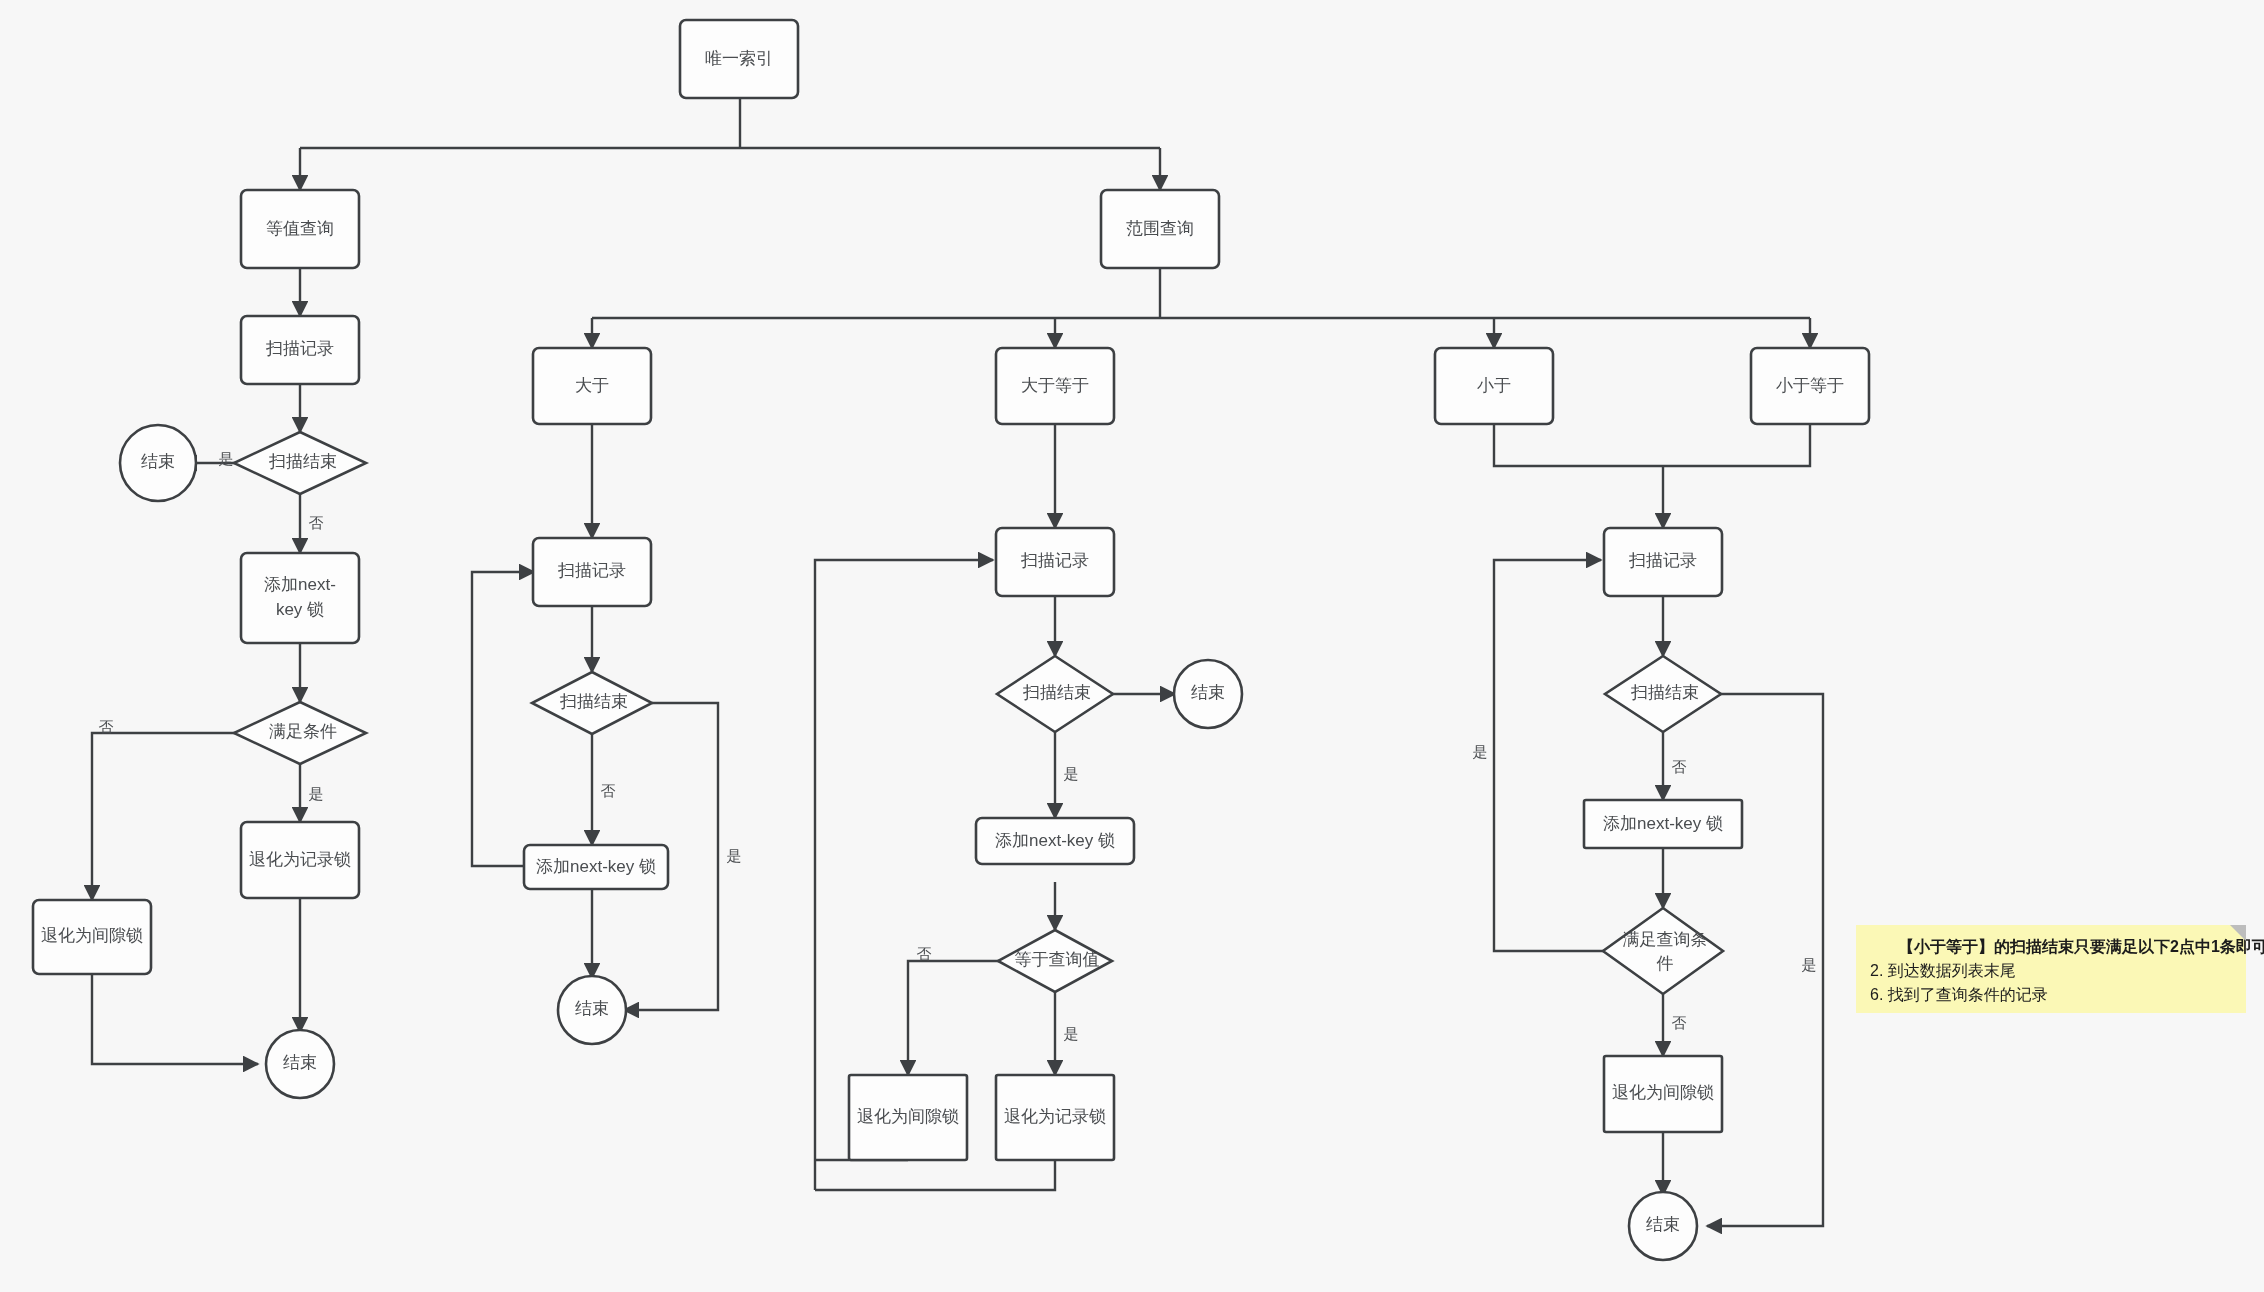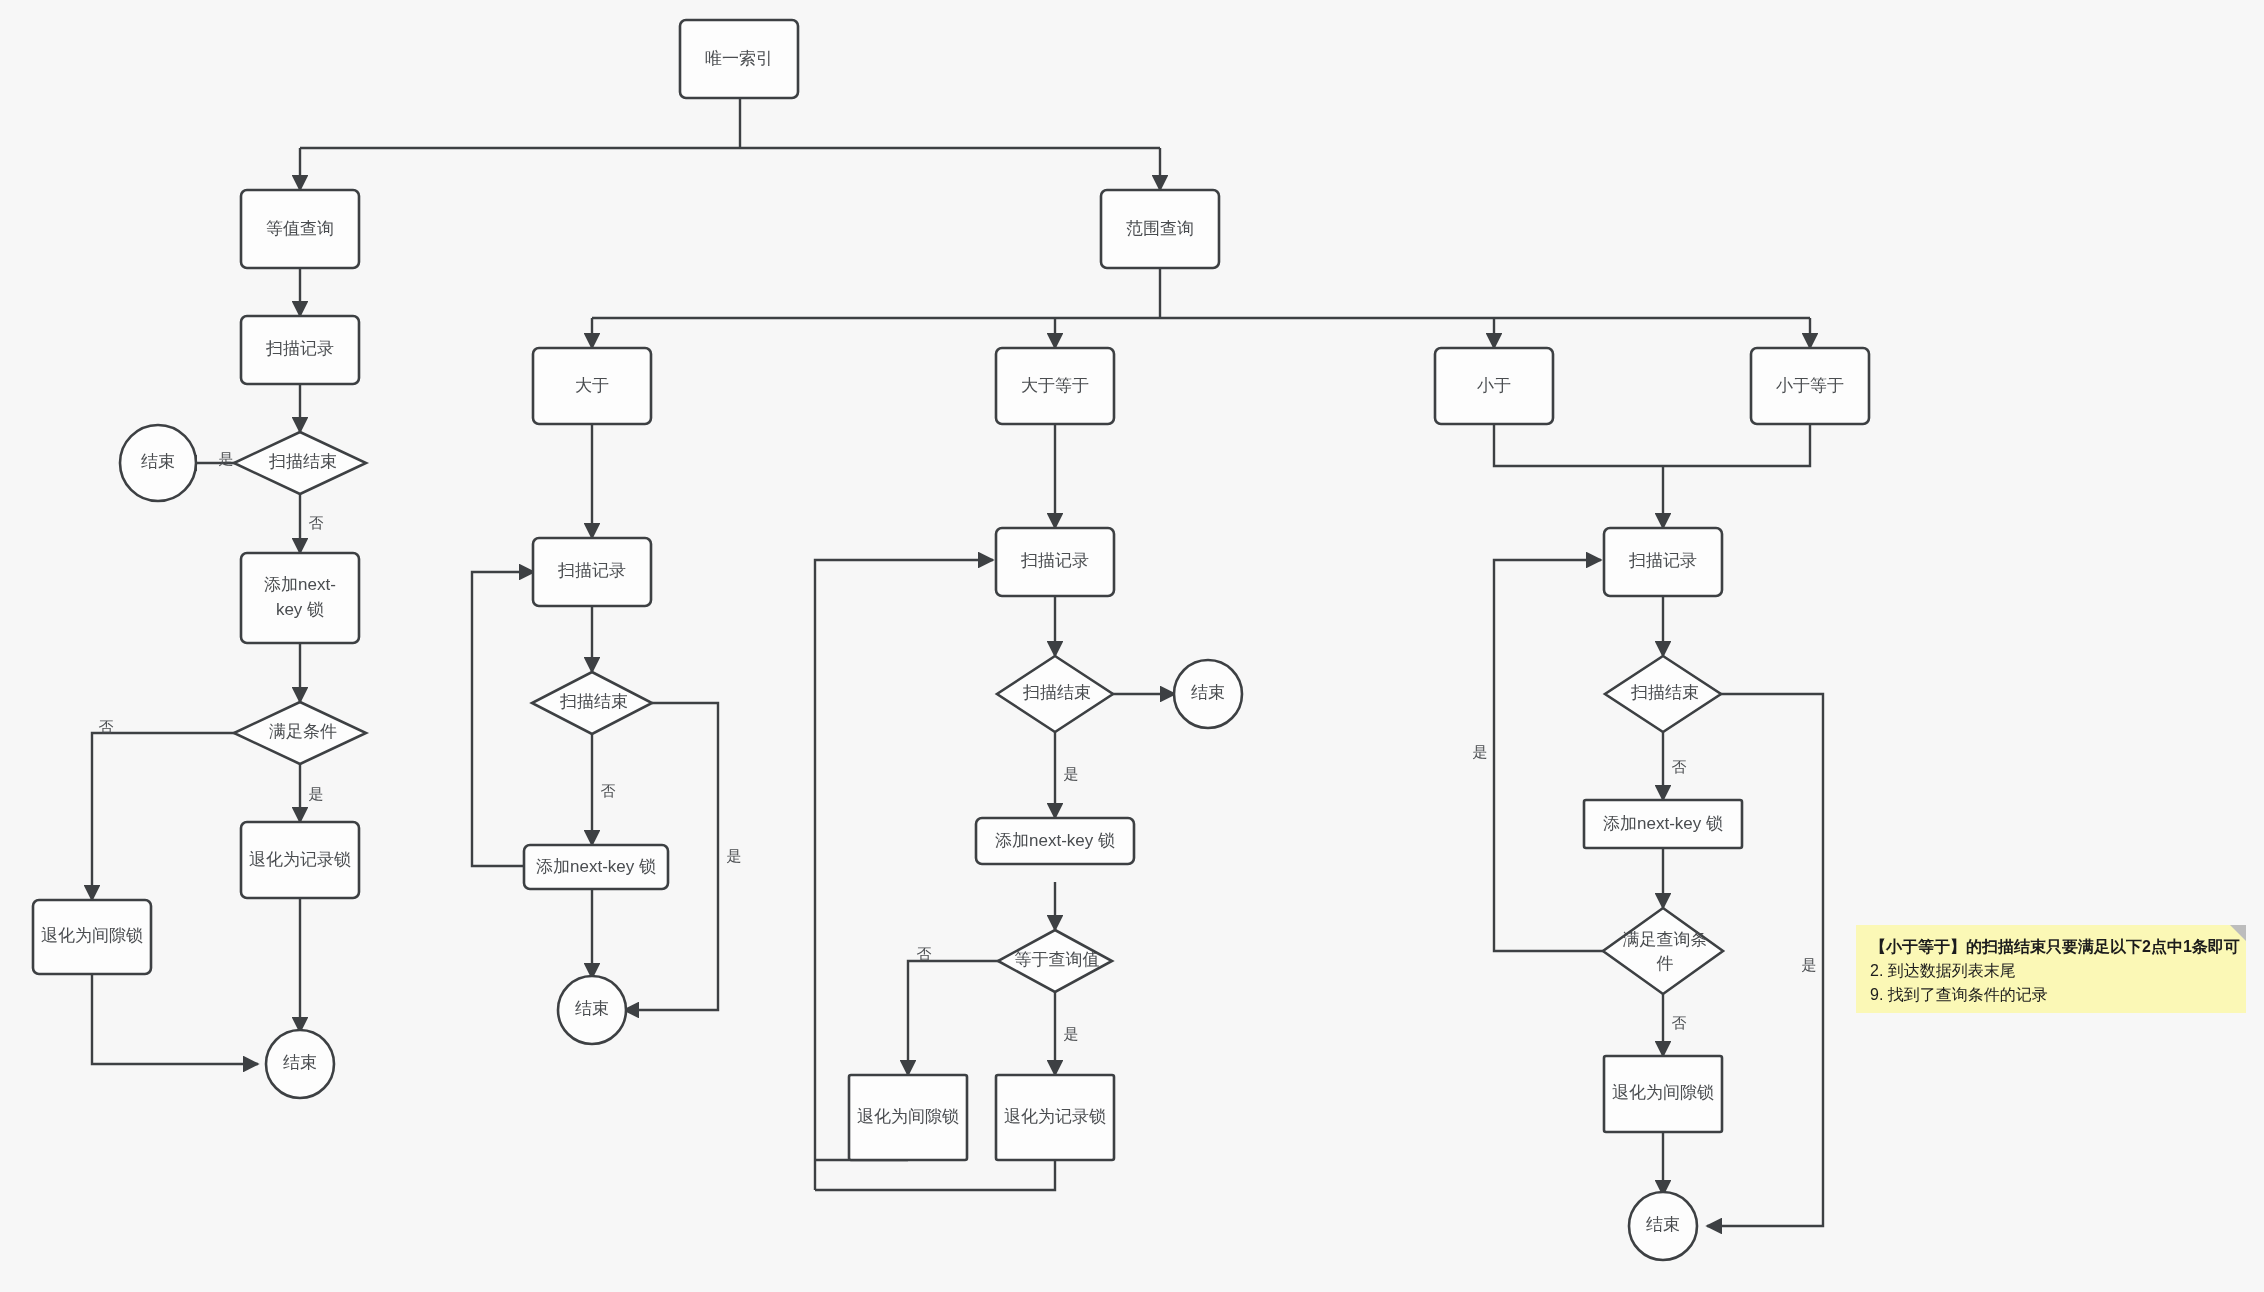--- a/index.html
+++ b/index.html
@@ -35,21 +35,21 @@
     line-height:1.5;
     color:#1c1c1c;
   }
   .note-box .note-corner{
     position:absolute;right:0;top:0;
     width:0;height:0;
     border-left:16px solid transparent;
     border-top:16px solid #bdbdbd;
   }
   .note-line{white-space:nowrap;}
-  .note-line.first{font-weight:bold;}
+  .note-line.first{font-weight:bold;margin-left:28px;}
 </style>
 </head>
 <body>
 
 <div id="canvas">
 
   <svg id="diagram" viewBox="0 0 2264 1292">
     <defs>
       <marker id="arrow" viewBox="0 0 10 10" refX="9" refY="5" markerWidth="7" markerHeight="7" orient="auto-start-reverse">
         <path d="M 0 0 L 10 5 L 0 10 z" fill="#3d4043"></path>
@@ -264,16 +264,16 @@
     <g>
       <circle class="shape-fill" cx="1663" cy="1226" r="34"></circle>
       <text class="node-label" x="1663" y="1226">结束</text>
     </g>
   </svg>
 
   <div class="note-box" style="left:1856px; top:925px; width:390px; height:88px;">
     <div class="note-corner"></div>
     <div class="note-line first">【小于等于】的扫描结束只要满足以下2点中1条即可</div>
     <div class="note-line">2. 到达数据列表末尾</div>
-    <div class="note-line">9. 找到了查询条件的记录</div>
+    <div class="note-line">6. 找到了查询条件的记录</div>
   </div>
 
 </div>
 
 </body></html>

